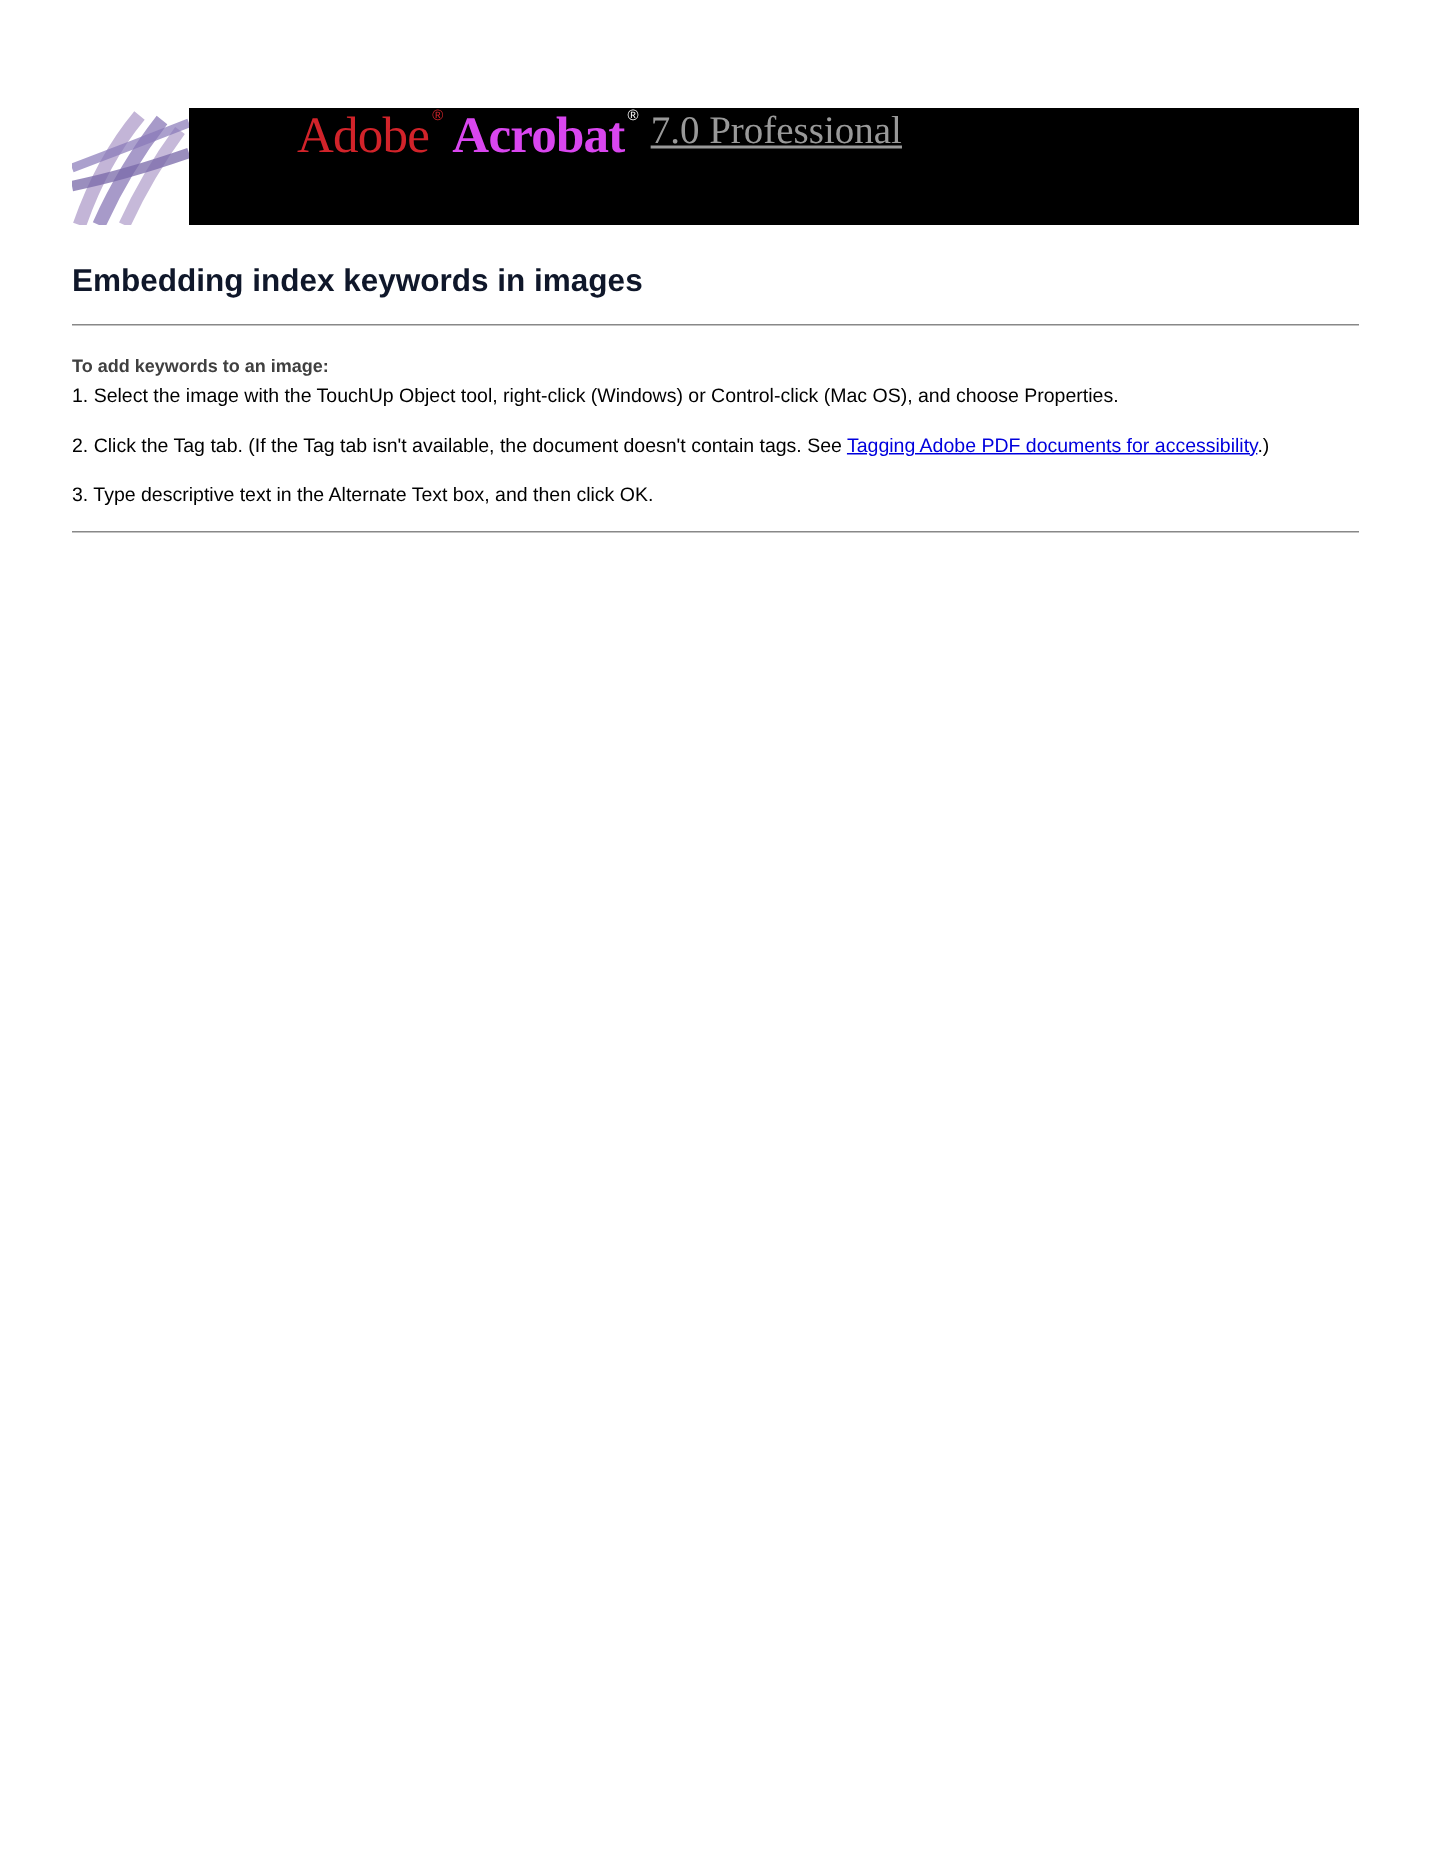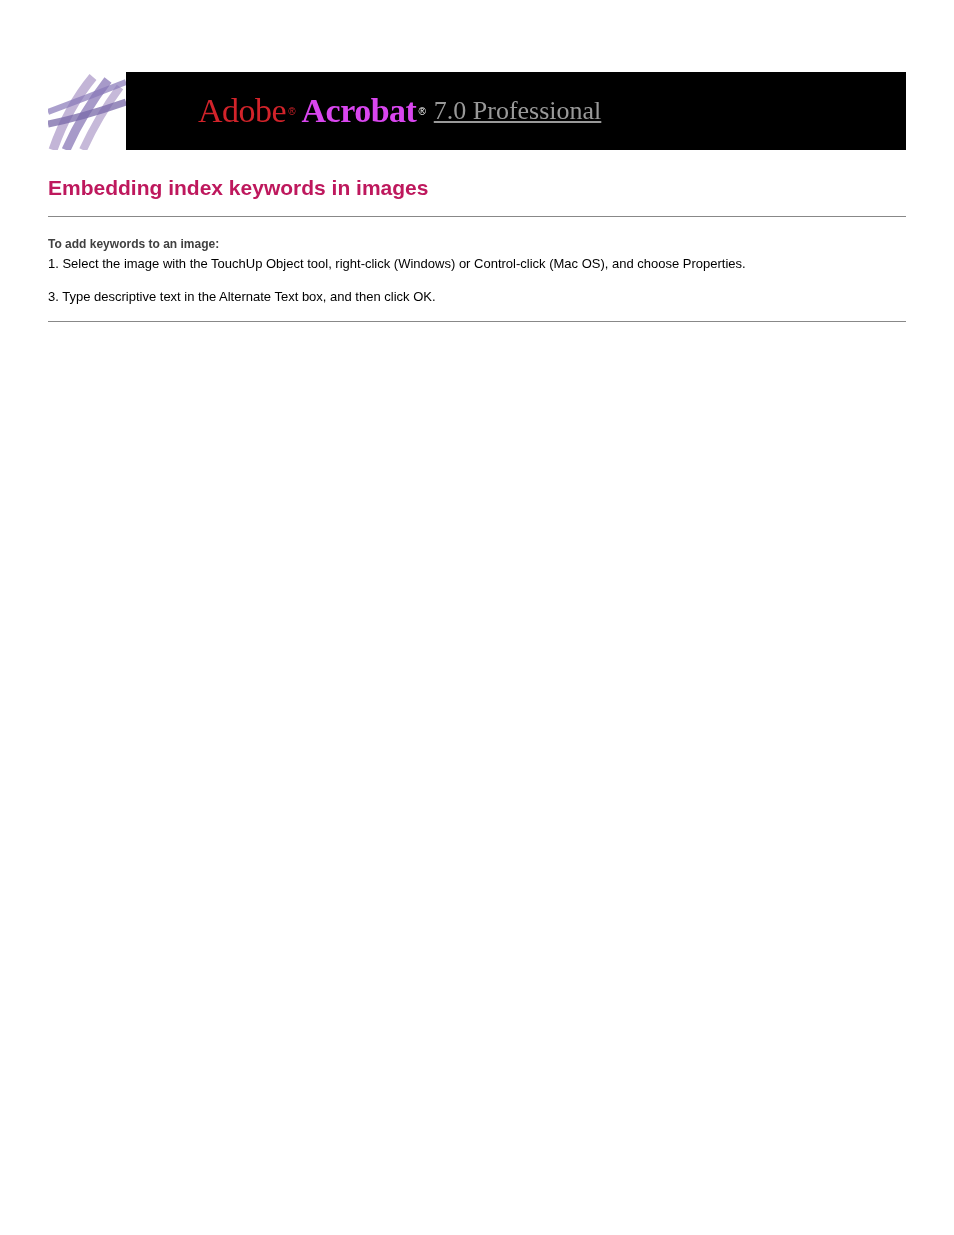--- a/index.html
+++ b/index.html
@@ -29,21 +29,21 @@
       width: 78px;
       height: 78px;
       background: #ffffff;
       flex-shrink: 0;
       position: relative;
       overflow: hidden;
     }
     .banner-text {
       flex: 1;
       display: flex;
-      align-items: center;
+      align-items: flex-start;
       justify-content: flex-start;
       padding-left: 72px;
       gap: 0;
     }
     .adobe-word {
       color: #d2232a;
       font-family: Georgia, 'Times New Roman', serif;
       font-size: 34px;
       font-weight: 400;
       letter-spacing: -0.5px;
@@ -75,21 +75,21 @@
       font-size: 26px;
       font-weight: 400;
       text-decoration: underline;
     }
     .content-area {
       padding-top: 26px;
     }
     .section-title {
       font-size: 21px;
       font-weight: bold;
-      color: #be185d;
+      color: #0f172a;
       margin-bottom: 16px;
     }
     .hr-line {
       border: none;
       border-top: 1px solid #888888;
       margin-bottom: 20px;
     }
     .body-paragraph {
       font-size: 13px;
       line-height: 1.45;
@@ -140,19 +140,22 @@
 
   <div class="content-area">
     <h1 class="section-title">Embedding index keywords in images</h1>
     <hr class="hr-line">
 
 
     <p class="subsection-title">To add keywords to an image:</p>
 
     <p class="body-paragraph">1.  Select the image with the TouchUp Object tool, right-click (Windows) or Control-click (Mac OS), and choose Properties.</p>
 
+    <p class="body-paragraph">
+      <span>2.  Click the Tag tab. (If the Tag tab isn't available, the document doesn't contain tags. See </span><a class="link-text">Tagging Adobe PDF documents for accessibility</a><span>.)</span>
+    </p>
 
     <p class="body-paragraph">3.  Type descriptive text in the Alternate Text box, and then click OK.</p>
 
     <hr class="bottom-hr">
   </div>
 
 </div>
 
 </body></html>

